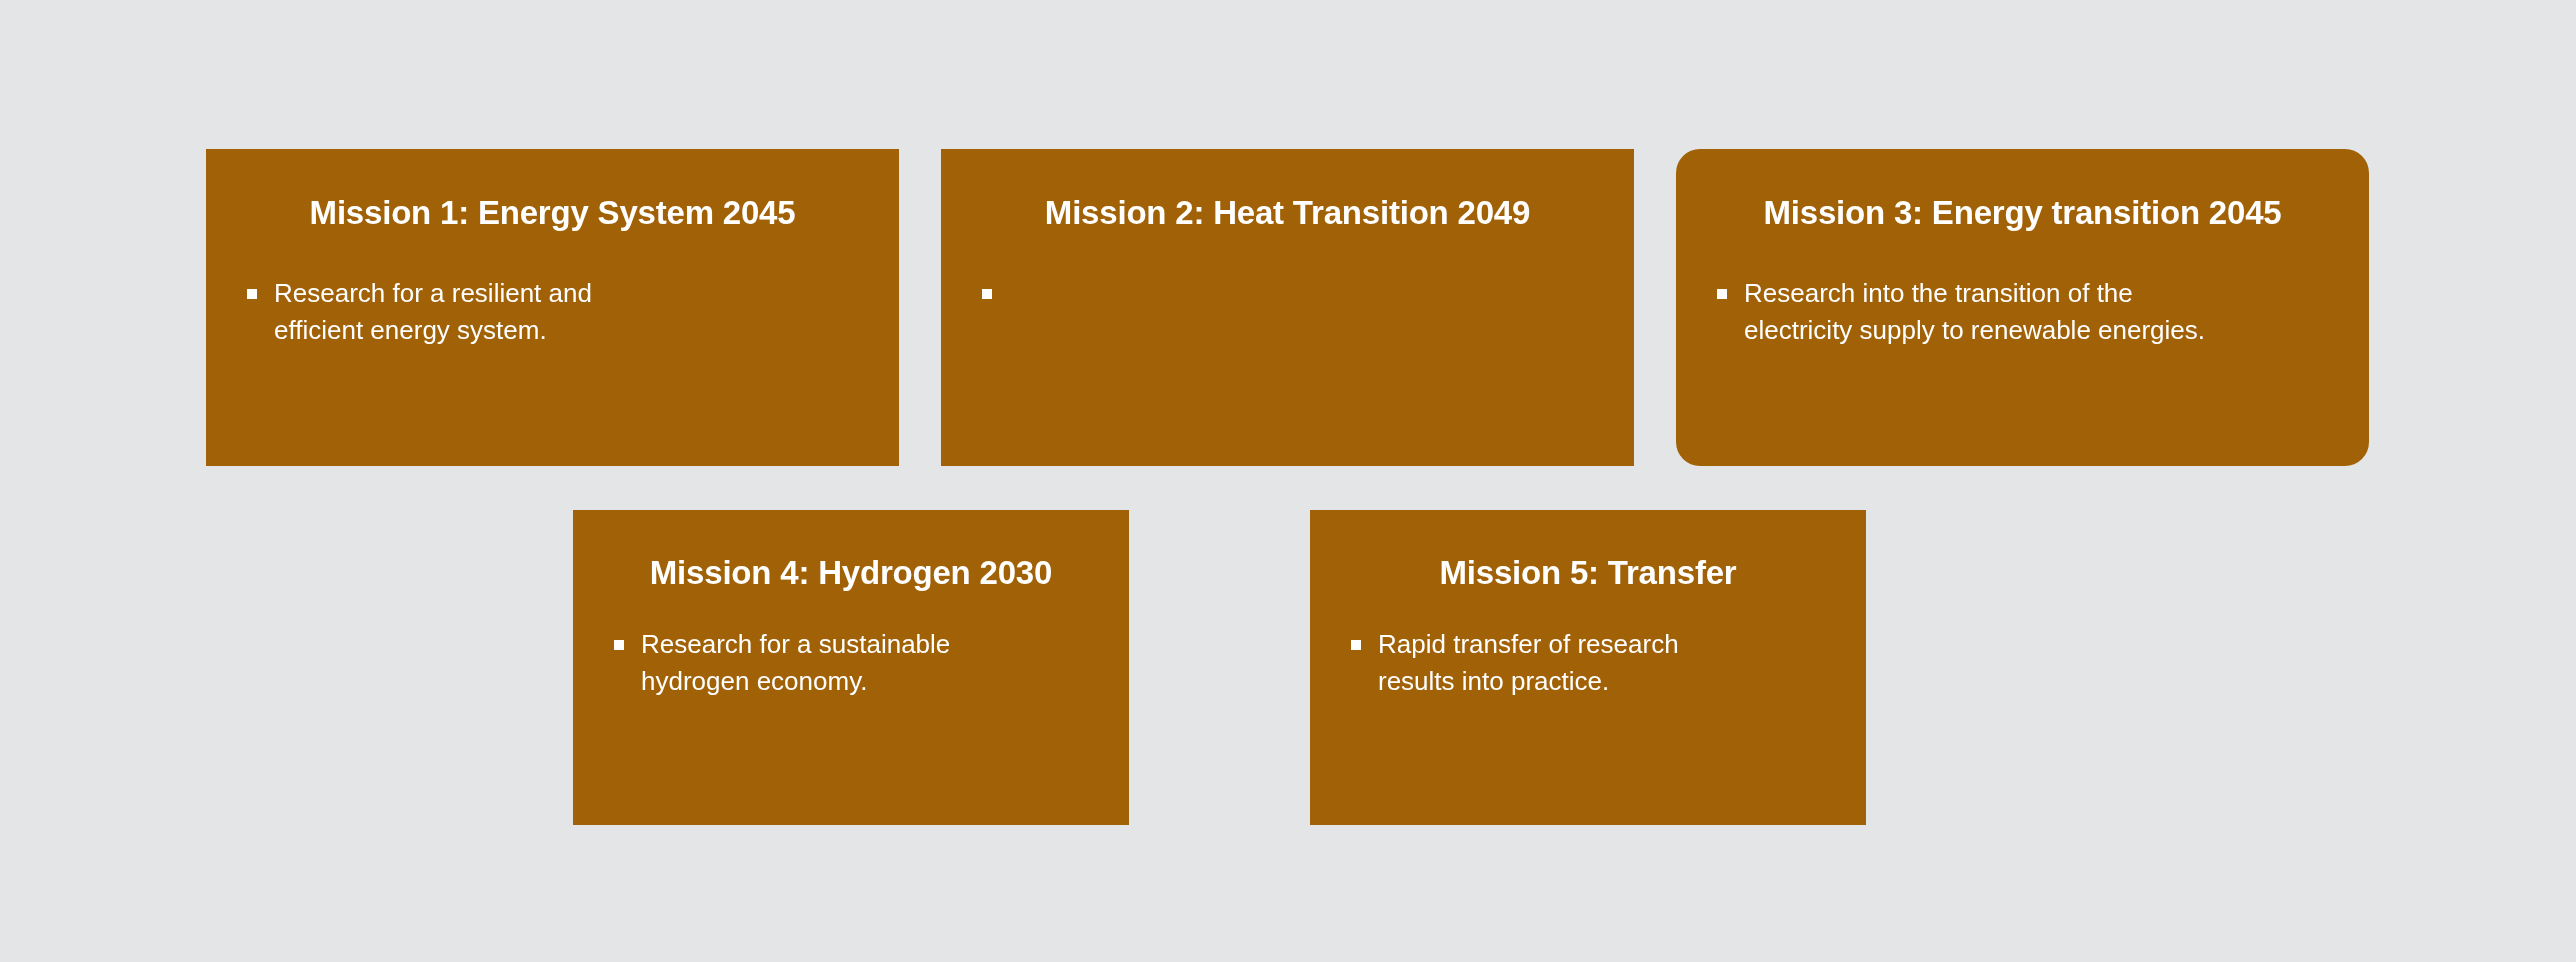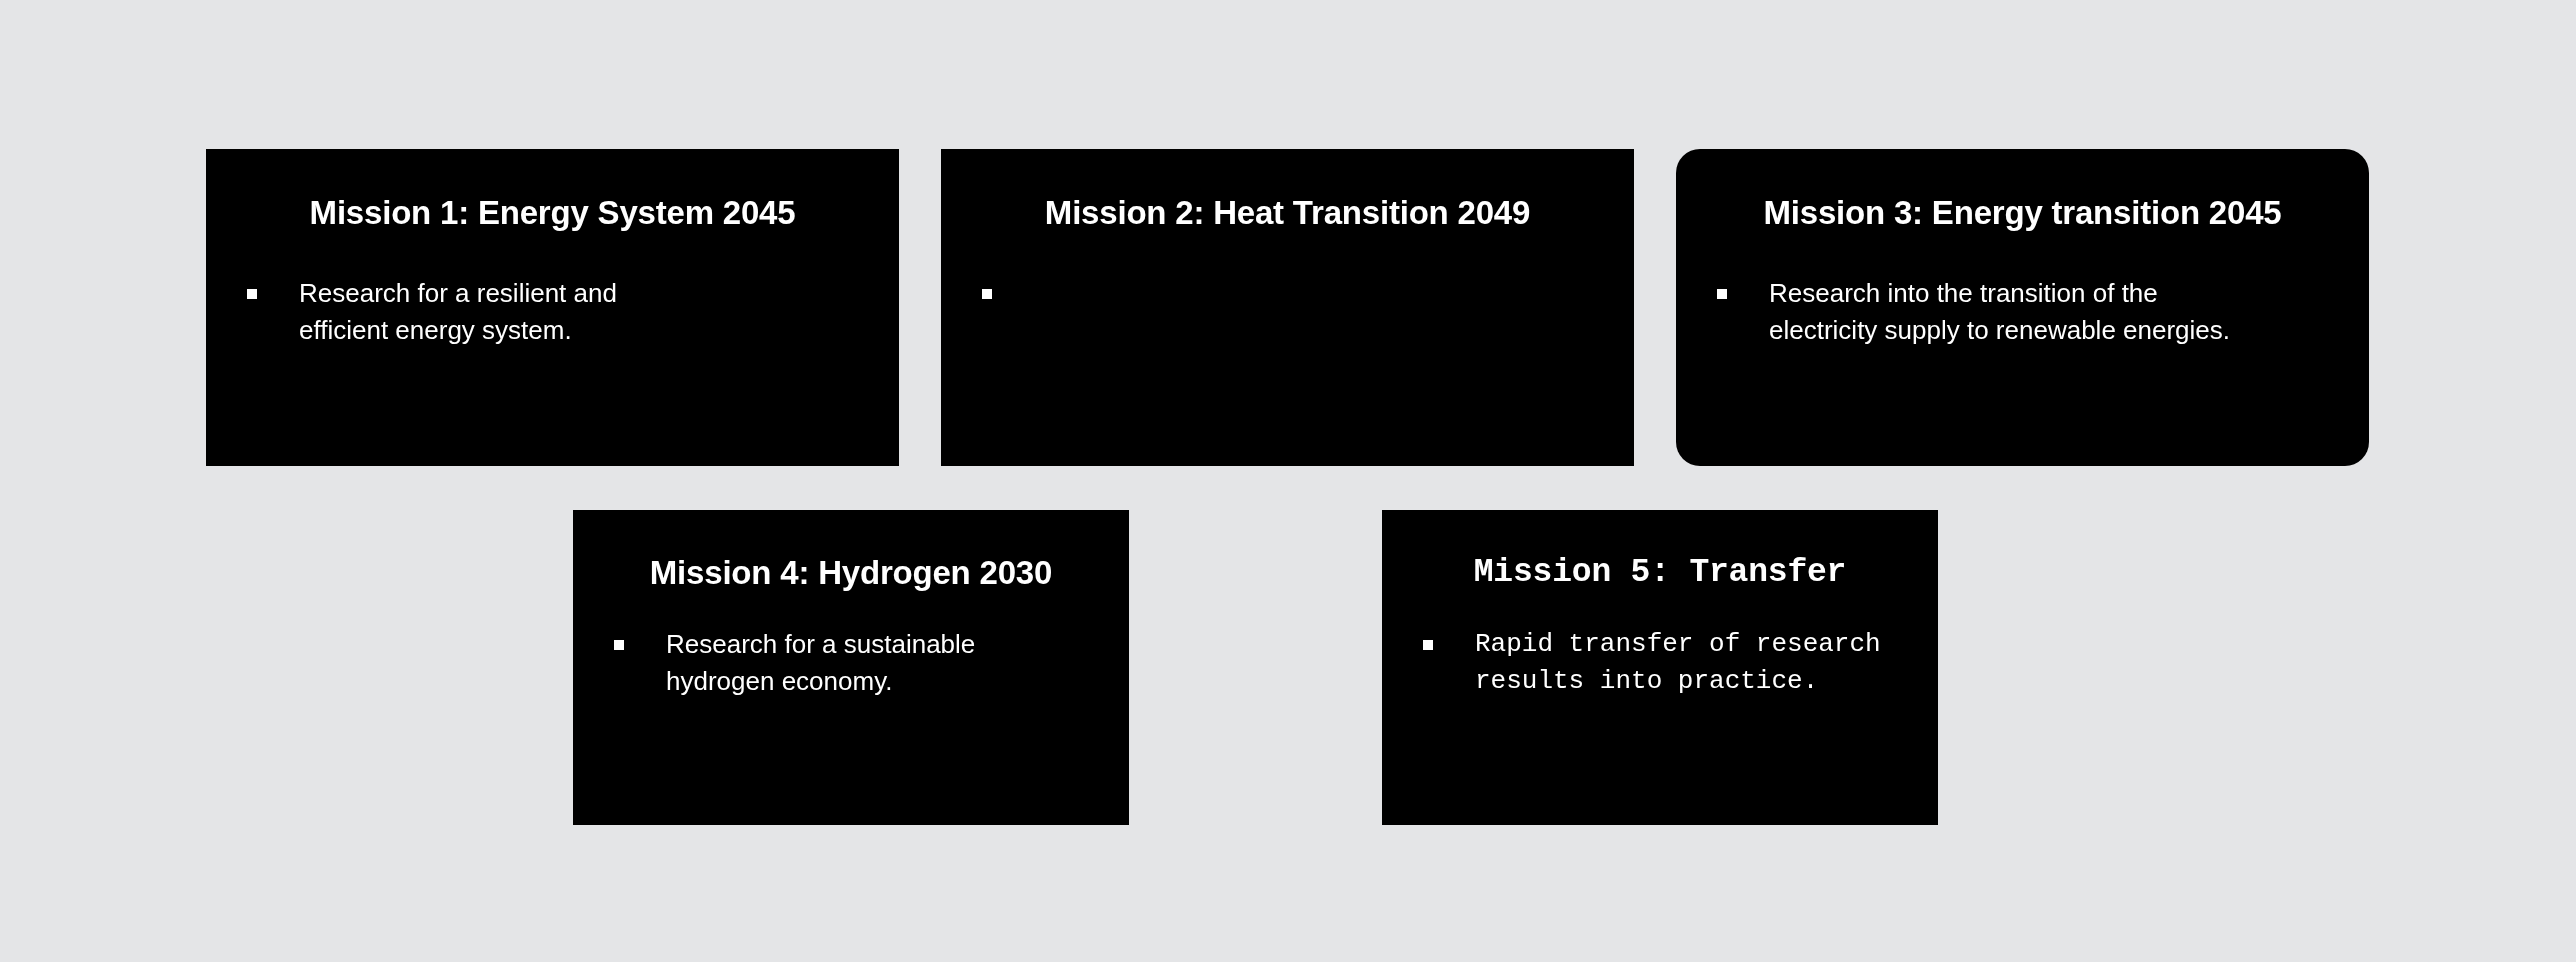--- a/index.html
+++ b/index.html
@@ -15,36 +15,36 @@
   }
 
   #board {
     position: relative;
     width: 2576px;
     height: 962px;
   }
 
   .mission-card {
     position: absolute;
-    background: #000000;
+    background: #a16207;
     box-sizing: border-box;
     padding: 0;
     overflow: hidden;
   }
 
   
   .row-top { top: 149px; height: 317px; width: 693px; }
   .card-1 { left: 206px; }
   .card-2 { left: 941px; }
   .card-3 { left: 1676px; border-radius: 24px; }
 
   
   .row-bottom { top: 510px; height: 315px; width: 556px; }
   .card-4 { left: 573px; }
-  .card-5 { left: 1382px; font-family: Liberation Mono, monospace; }
+  .card-5 { left: 1310px; }
 
   .card-title {
     margin: 0;
     padding: 0 31px;
     text-align: center;
     color: #ffffff;
     font-size: 33px;
     font-weight: bold;
     line-height: 1.15;
     letter-spacing: -0.2px;
@@ -60,21 +60,21 @@
   }
   .row-top .bullet-list { margin-top: 43px; }
   .row-bottom .bullet-list { margin-top: 34px; }
 
   .bullet-item {
     position: relative;
     color: #ffffff;
     font-size: 26px;
     line-height: 1.42;
     font-weight: normal;
-    padding-left: 93px;
+    padding-left: 68px;
     padding-right: 18px;
   }
 
   .bullet-marker {
     position: absolute;
     left: 41px;
     top: 14.5px;
     width: 10px;
     height: 10px;
     background: #ffffff;

